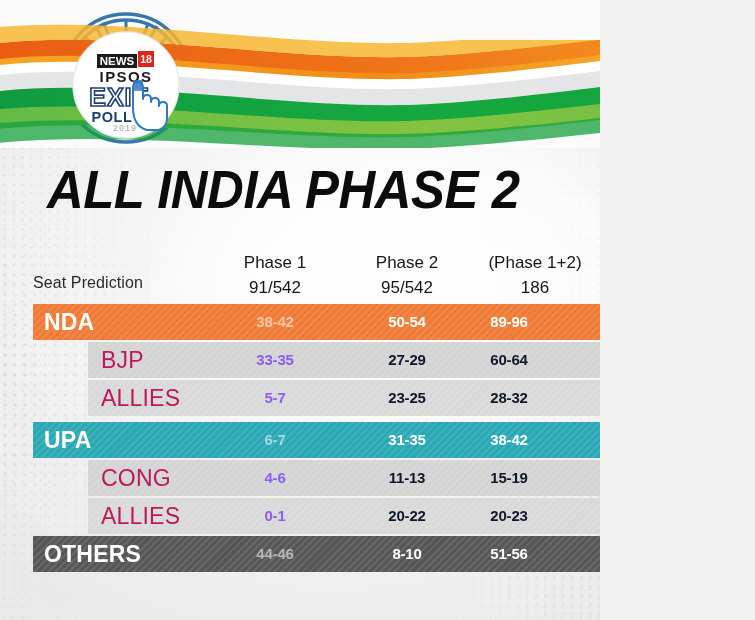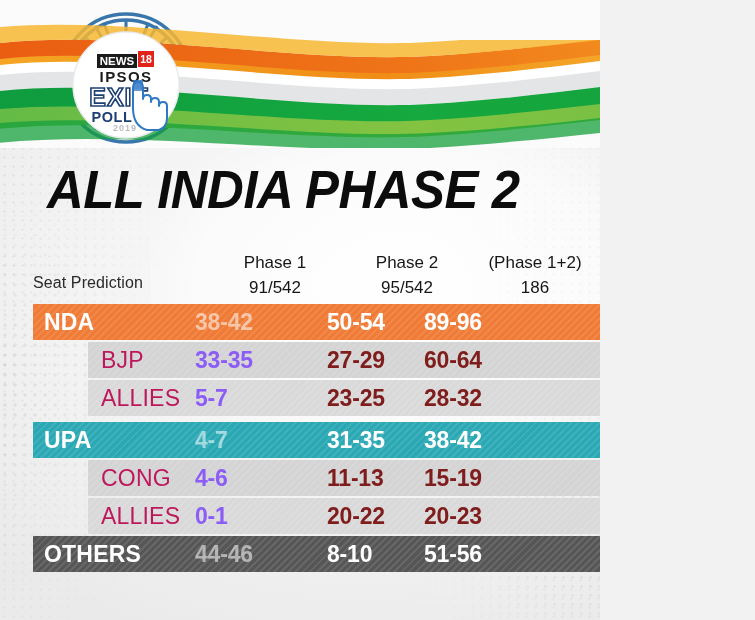--- a/index.html
+++ b/index.html
@@ -85,31 +85,31 @@
 
   .row .name{
     position:absolute;top:0;height:36px;line-height:36px;
     font-size:23px;letter-spacing:.2px;white-space:nowrap;
   }
   .row.major .name{left:44px;font-weight:bold;color:#ffffff;}
   .row.sub   .name{left:101px;font-weight:400;color:#be185d;}
 
   .row .val{
     position:absolute;top:0;height:36px;line-height:36px;
-    width:160px;text-align:left;font-size:23px;font-weight:bold;
+    width:160px;text-align:center;font-size:15px;font-weight:bold;
     letter-spacing:-.2px;
   }
   .row .v1{left:195px;}
   .row .v2{left:327px;}
   .row .v3{left:424px;width:170px;}
 
   .row.major .v1{color:rgba(255,255,255,.55);}
   .row.major .v2,.row.major .v3{color:#ffffff;}
   .row.sub   .v1{color:#8b5cf6;}
-  .row.sub   .v2,.row.sub .v3{color:#7f1d1d;}
+  .row.sub   .v2,.row.sub .v3{color:#0f172a;}
 
   #table .r-nda   .bar{background-color:#ef7b36;}
   #table .r-upa   .bar{background-color:#2aa8b4;}
   #table .r-others .bar{background-color:#565656;}
   #table .r-sub   .bar{background-color:#d4d4d4;}
   #table .r-sub2  .bar{background-color:#d9d9d9;}
 
   .row.r-upa{margin-top:6px;}
   .row.r-others{margin-top:0px;border-radius:18px;}
 </style>
@@ -292,21 +292,21 @@
       <div class="bar"></div>
       <div class="name">ALLIES</div>
       <div class="val v1">5-7</div>
       <div class="val v2">23-25</div>
       <div class="val v3">28-32</div>
     </div>
 
     <div class="row major r-upa">
       <div class="bar"></div>
       <div class="name">UPA</div>
-      <div class="val v1">4-7</div>
+      <div class="val v1">6-7</div>
       <div class="val v2">31-35</div>
       <div class="val v3">38-42</div>
     </div>
 
     <div class="row sub r-sub">
       <div class="bar"></div>
       <div class="name">CONG</div>
       <div class="val v1">4-6</div>
       <div class="val v2">11-13</div>
       <div class="val v3">15-19</div>

